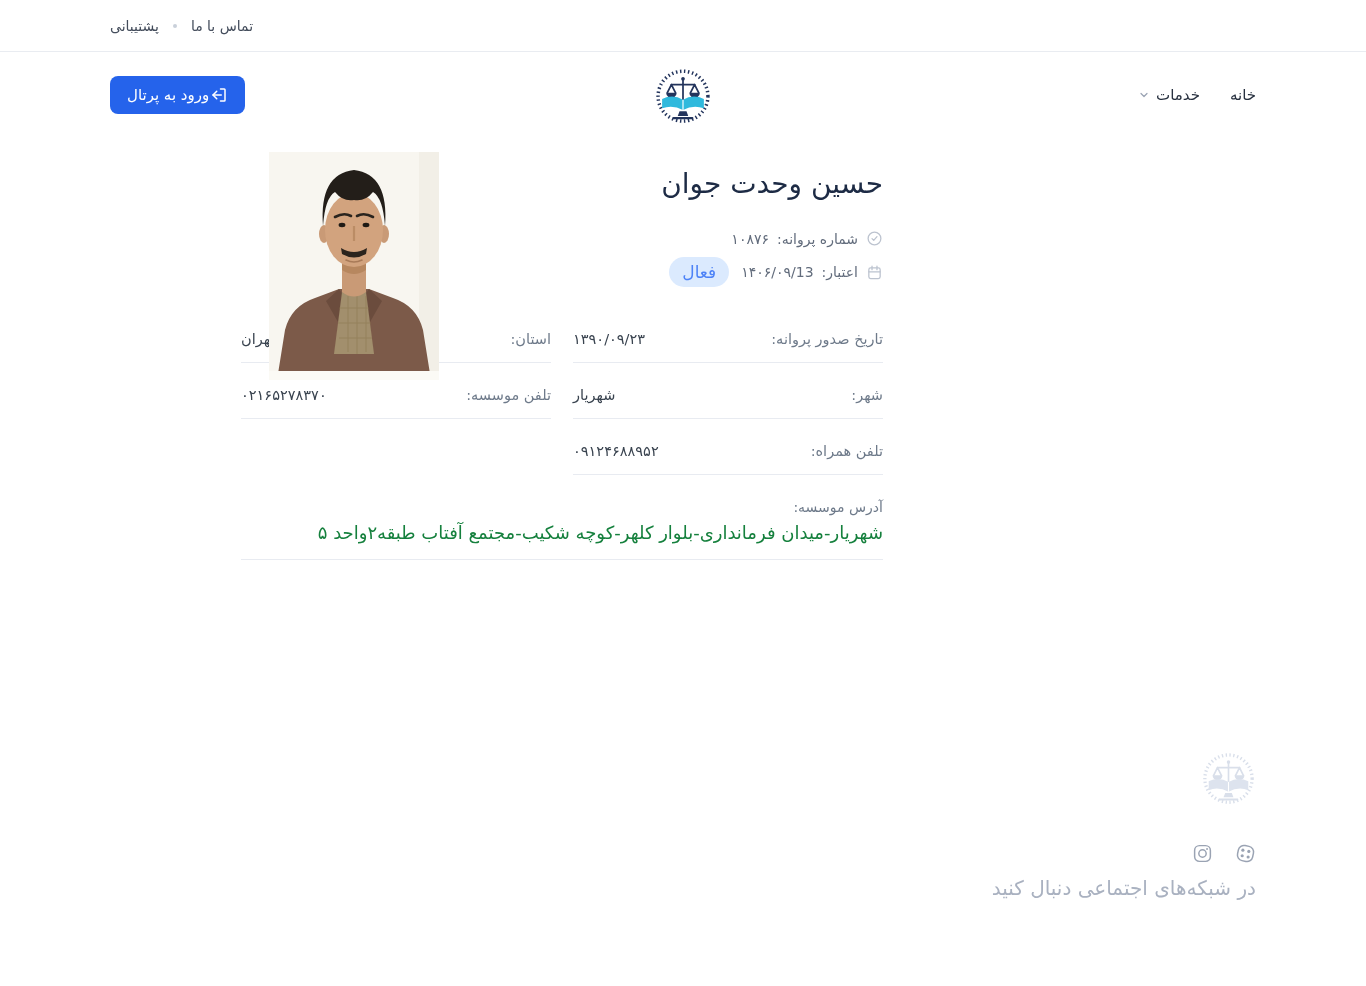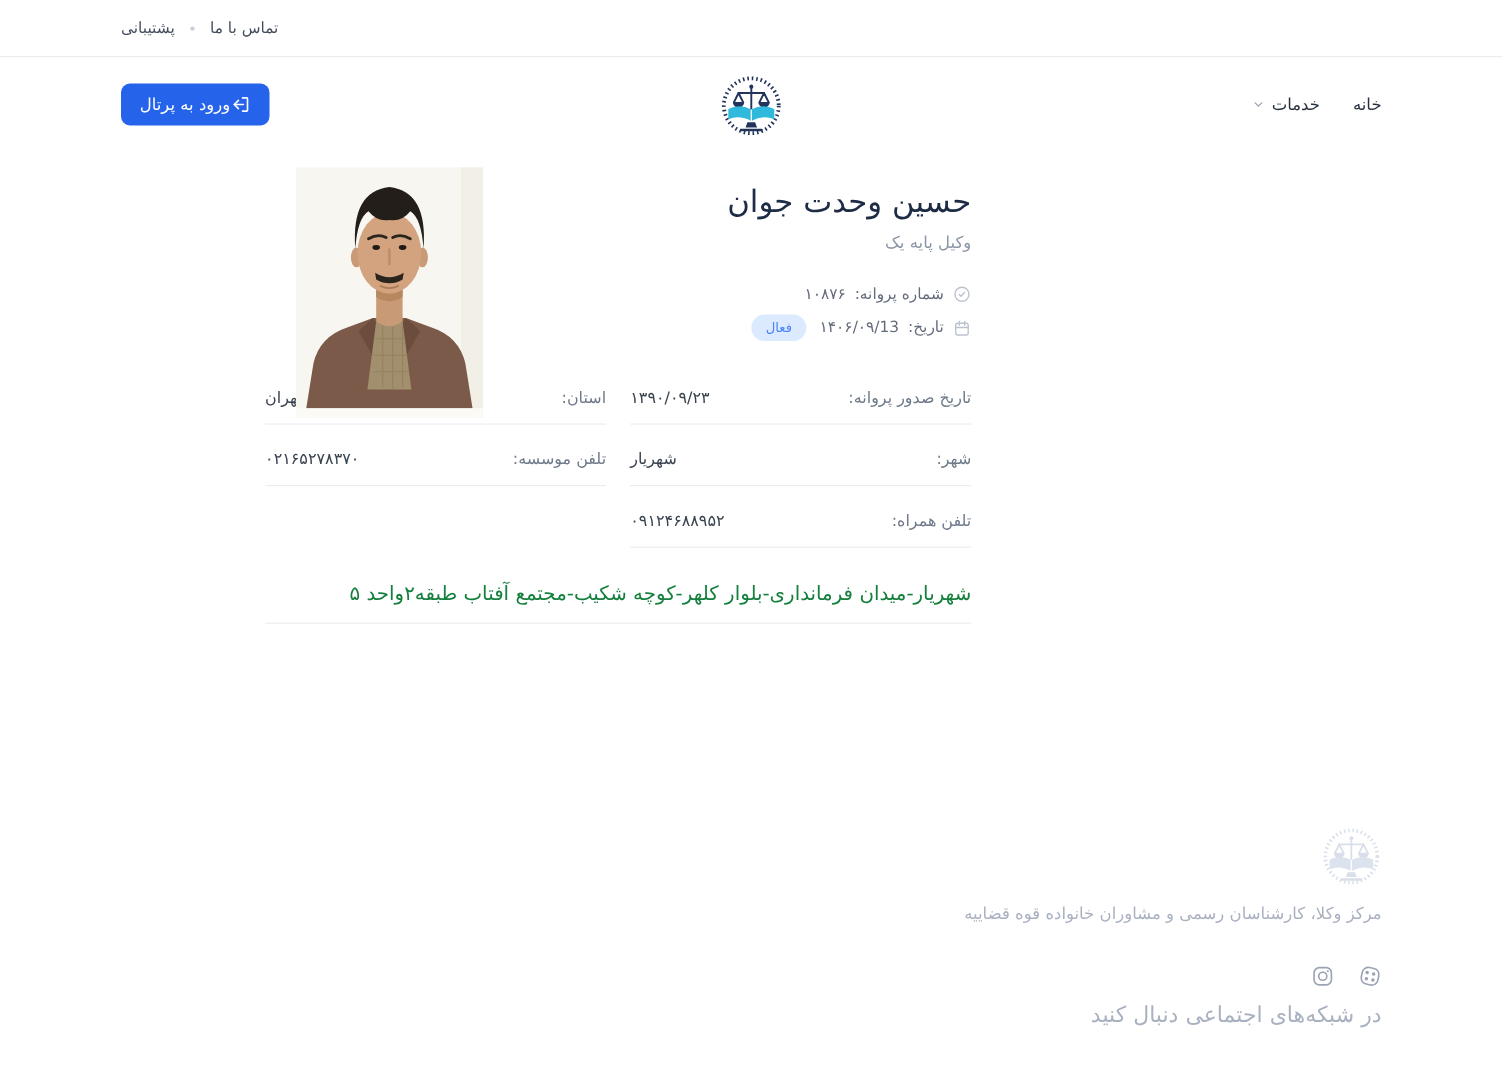--- a/index.html
+++ b/index.html
@@ -37,21 +37,21 @@
 
   
   .main-inner { position: relative; min-height: 448px; }
   .profile-photo { position: absolute; top: 15px; left: 159px; width: 170px; height: 228px; line-height: 0; }
   .profile-info { margin-right: 373px; width: 642px; padding-top: 30px; }
   .profile-name { font-size: 28px; font-weight: 400; color: #1d2b45; letter-spacing: 0; }
   .profile-title { margin-top: 11px; font-size: 15px; color: #8b95a5; }
   .license-block { margin-top: 30px; display: flex; flex-direction: column; align-items: flex-start; gap: 10px; }
   .license-line { display: flex; align-items: center; gap: 8px; font-size: 14px; color: #626c7c; }
   .line-icon { color: #bcc3cf; display: inline-flex; }
-  .status-badge { background: #dbeafe; color: #4c82f7; font-size: 12px; padding: 5px 13px; border-radius: 999px; margin-right: 4px; }
+  .status-badge { background: #dbeafe; color: #4c82f7; font-size: 17px; padding: 5px 13px; border-radius: 999px; margin-right: 4px; }
 
   .fields-grid { margin-top: 44px; display: grid; grid-template-columns: 1fr 1fr; column-gap: 22px; }
   .field-cell {
     display: flex; justify-content: space-between; align-items: baseline;
     padding-bottom: 15px; border-bottom: 1px solid #e8ebf1; margin-bottom: 24px;
     font-size: 14.5px;
   }
   .field-cell.empty { border-bottom: none; }
   .field-label { color: #6e7a8a; }
   .field-value { color: #39434f; }
@@ -155,41 +155,40 @@
         <ellipse cx="97" cy="73" rx="3.4" ry="2.2" fill="#1f1a15"></ellipse>
         <path d="M85 74v15" stroke="#bb8c65" stroke-width="2.2"></path>
         <path d="M72 96q13 8 26 0l-1 6q-12 7-24 0z" fill="#2b241d"></path>
         <path d="M77 108q8 4 16 0" stroke="#a87a58" stroke-width="1.6" fill="none" stroke-linecap="round"></path>
         <rect y="219" width="170" height="9" fill="#fbfaf5"></rect>
       </svg>
     </div>
 
     <div class="profile-info">
       <h1 class="profile-name">حسین وحدت جوان</h1>
-      <div class="profile-title">وکیل پایه یک</div>
 
       <div class="license-block">
         <div class="license-line">
           <span class="line-icon">
             <svg width="17" height="17" viewBox="0 0 24 24" fill="none" stroke="currentColor" stroke-width="1.8" stroke-linecap="round" stroke-linejoin="round">
                 <circle cx="12" cy="12" r="9"></circle>
                 <path d="M8.5 12.2l2.4 2.4 4.6-5.2"></path>
               </svg>
           </span>
           <span>شماره پروانه:</span>
           <span>۱۰۸۷۶</span>
         </div>
         <div class="license-line">
           <span class="line-icon">
             <svg width="17" height="17" viewBox="0 0 24 24" fill="none" stroke="currentColor" stroke-width="1.8" stroke-linecap="round" stroke-linejoin="round">
                 <rect x="4" y="5.5" width="16" height="15" rx="2.5"></rect>
                 <path d="M8.5 3v5M15.5 3v5M4 11h16"></path>
               </svg>
           </span>
-          <span>تاریخ:</span>
+          <span>اعتبار:</span>
           <span>۱۴۰۶/۰۹/13</span>
           <span class="status-badge">فعال</span>
         </div>
       </div>
 
       <div class="fields-grid">
         <div class="field-cell">
           <span class="field-label">تاریخ صدور پروانه:</span>
           <span class="field-value">۱۳۹۰/۰۹/۲۳</span>
         </div>
@@ -206,20 +205,21 @@
           <span class="field-value">۰۲۱۶۵۲۷۸۳۷۰</span>
         </div>
         <div class="field-cell">
           <span class="field-label">تلفن همراه:</span>
           <span class="field-value">۰۹۱۲۴۶۸۸۹۵۲</span>
         </div>
         <div class="field-cell empty"></div>
       </div>
 
       <div class="address-block">
+        <div class="address-label">آدرس موسسه:</div>
         <div class="address-value">شهریار-میدان فرمانداری-بلوار کلهر-کوچه شکیب-مجتمع آفتاب طبقه۲واحد ۵</div>
       </div>
     </div>
 
   </div>
 </main>
 
 <footer>
   <div class="container footer-inner">
     <div class="footer-logo logo-ghost">
@@ -233,21 +233,20 @@
         <path d="M21 46h18a9 9 0 0 1 -18 0z" fill="var(--lg-dark)"></path>
         <path d="M61 46h18a9 9 0 0 1 -18 0z" fill="var(--lg-dark)"></path>
         <circle cx="50" cy="22" r="3.2" fill="var(--lg-dark)"></circle>
         <path d="M14 57q18-9 36 1q18-10 36-1v16q-18-7-36 3q-18-10-36-3z" fill="var(--lg-cyan)"></path>
         <path d="M50 58v18" stroke="#ffffff" stroke-width="2"></path>
         <path d="M44 78h12l3 8H41z" fill="var(--lg-dark)"></path>
         <path d="M34 90h32" stroke="var(--lg-dark)" stroke-width="4" stroke-linecap="round"></path>
       </svg>
     </div>
 
-    <div class="org-name">مرکز وکلا، کارشناسان رسمی و مشاوران خانواده قوه قضاییه</div>
 
     <div class="social-row">
       <a class="social-link">
         <svg width="21" height="21" viewBox="0 0 24 24" fill="none" stroke="currentColor" stroke-width="1.7">
           <rect x="3.2" y="3.2" width="17.6" height="17.6" rx="6.5" transform="rotate(12 12 12)"></rect>
           <circle cx="9" cy="8.2" r="1.8" fill="currentColor" stroke="none"></circle>
           <circle cx="15.8" cy="9.6" r="1.8" fill="currentColor" stroke="none"></circle>
           <circle cx="8.2" cy="14.6" r="1.8" fill="currentColor" stroke="none"></circle>
           <circle cx="15" cy="16" r="1.8" fill="currentColor" stroke="none"></circle>
         </svg>

